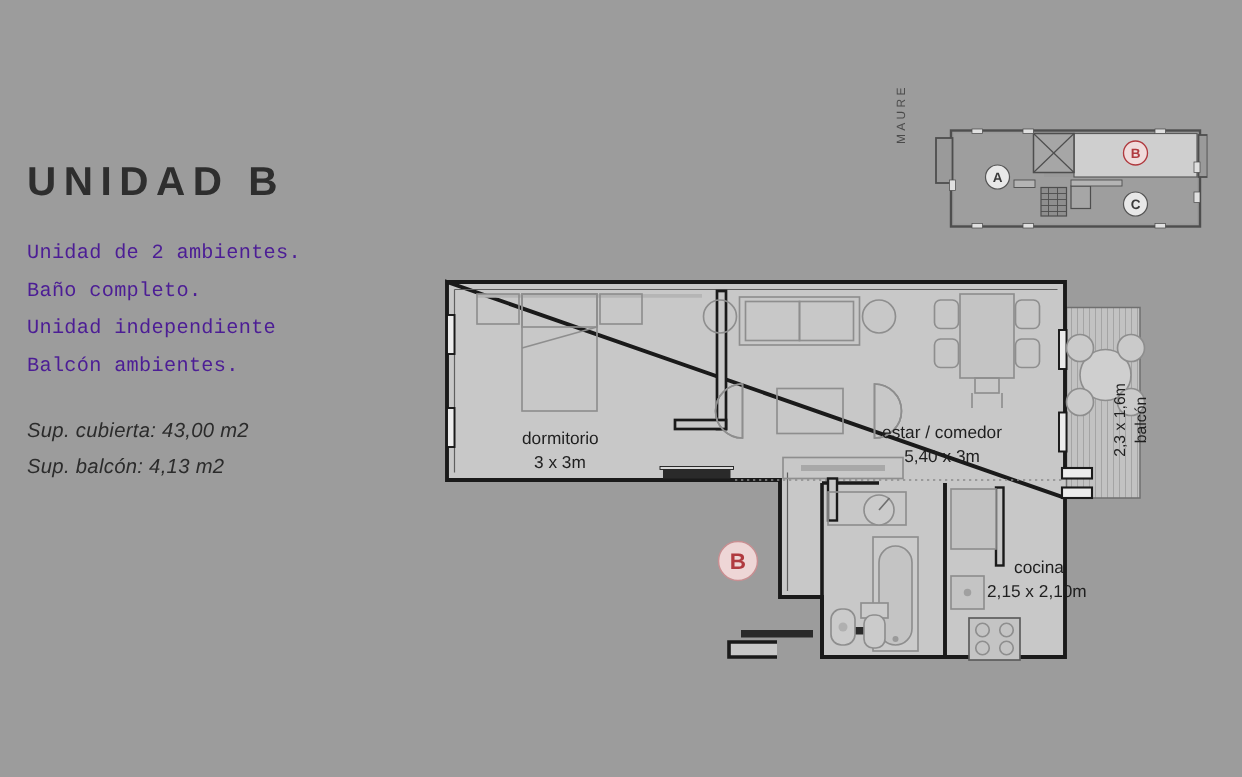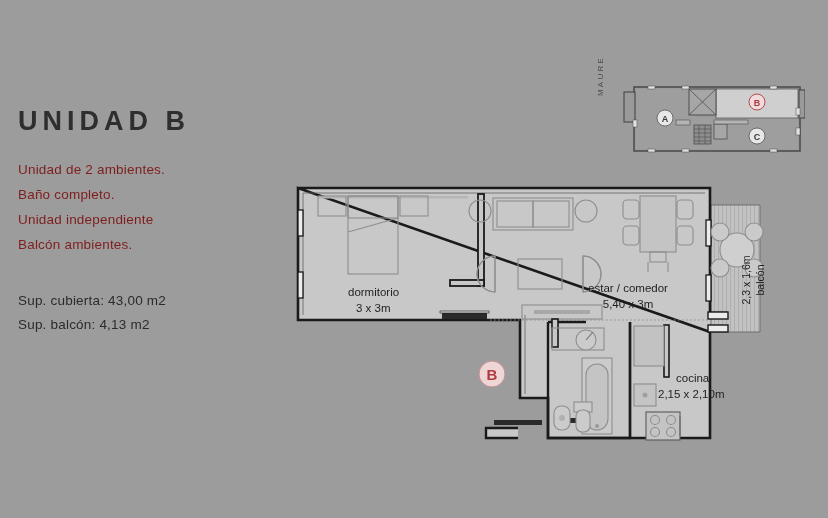--- a/index.html
+++ b/index.html
@@ -10,23 +10,23 @@
     overflow:hidden;position:relative;
   }
 
   
   #info-panel{position:absolute;left:18px;top:108px;width:260px;}
   #unit-title{
     font-size:27px;letter-spacing:5px;font-weight:700;
     color:#2e2e2e;margin:0 0 22px 0;line-height:1;
   }
   .feature-line{
-    font-size:13.5px;color:#7f1d1d;line-height:25px;letter-spacing:.2px;
-  }
-  #areas-block{margin-top:32px;}
+    font-size:13.5px;color:#4c1d95;line-height:25px;letter-spacing:.2px;font-family:Liberation Mono, monospace;
+  }
+  #areas-block{margin-top:18px;font-style:italic;}
   .area-line{
     font-size:13.5px;color:#2b2b2b;line-height:24px;letter-spacing:.2px;
   }
 
   
   #keymap{position:absolute;left:620px;top:80px;width:185px;height:80px;}
   #keymap-street{
     position:absolute;left:-24px;top:16px;
     font-size:8px;letter-spacing:2.2px;color:#4a4a4a;
     transform:rotate(-90deg);transform-origin:left top;

